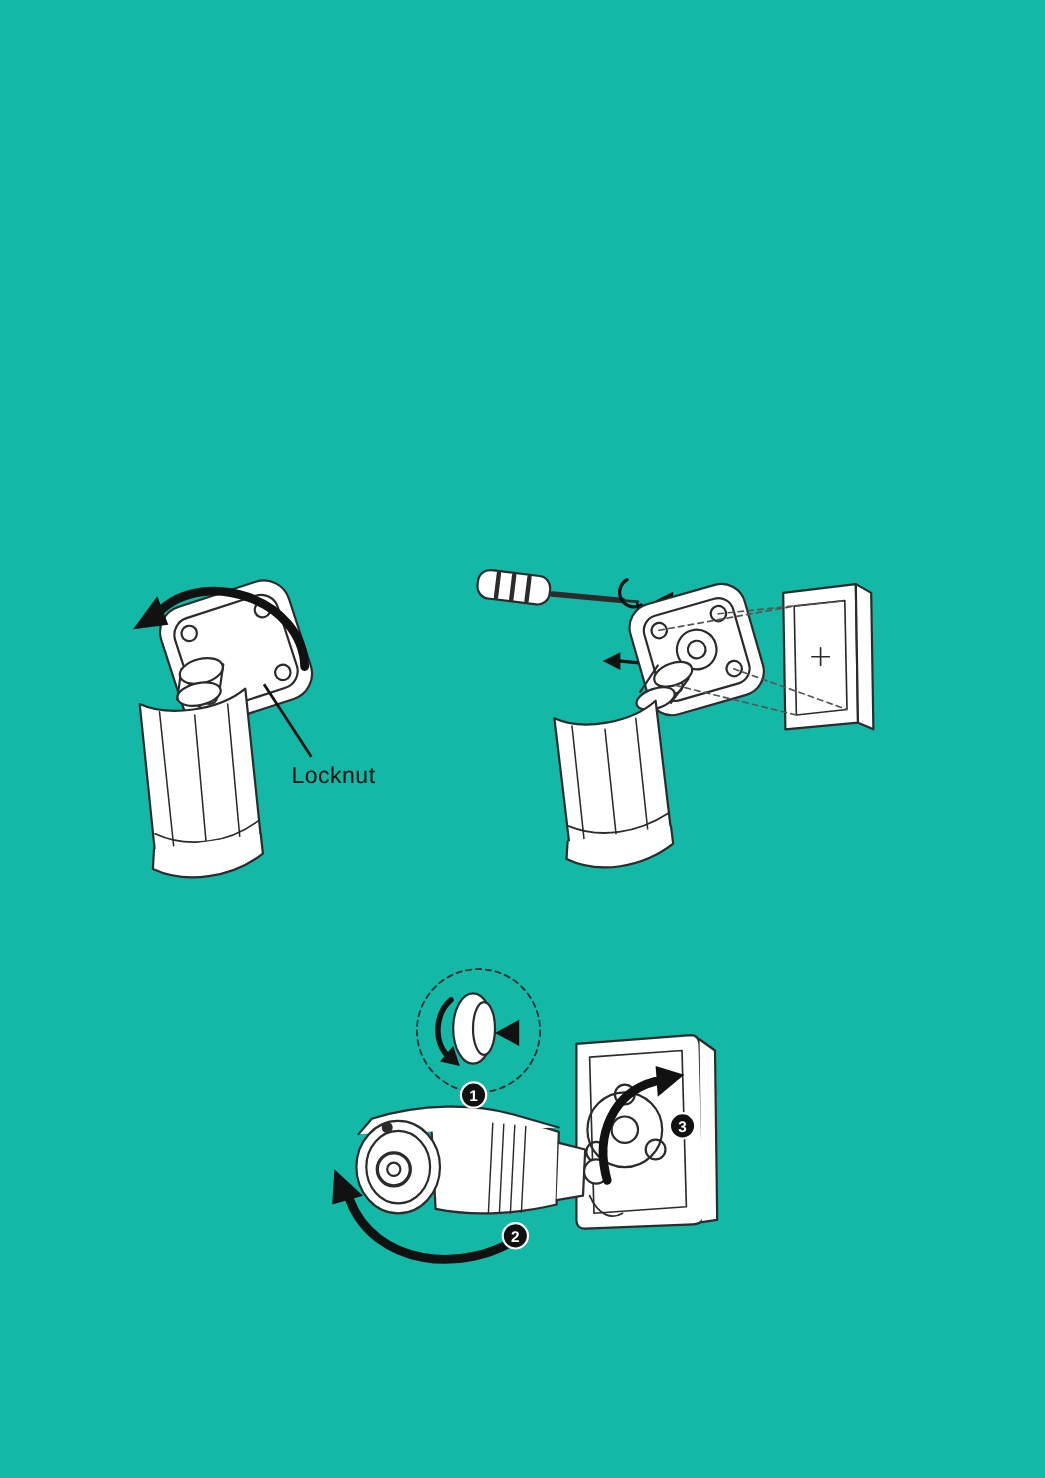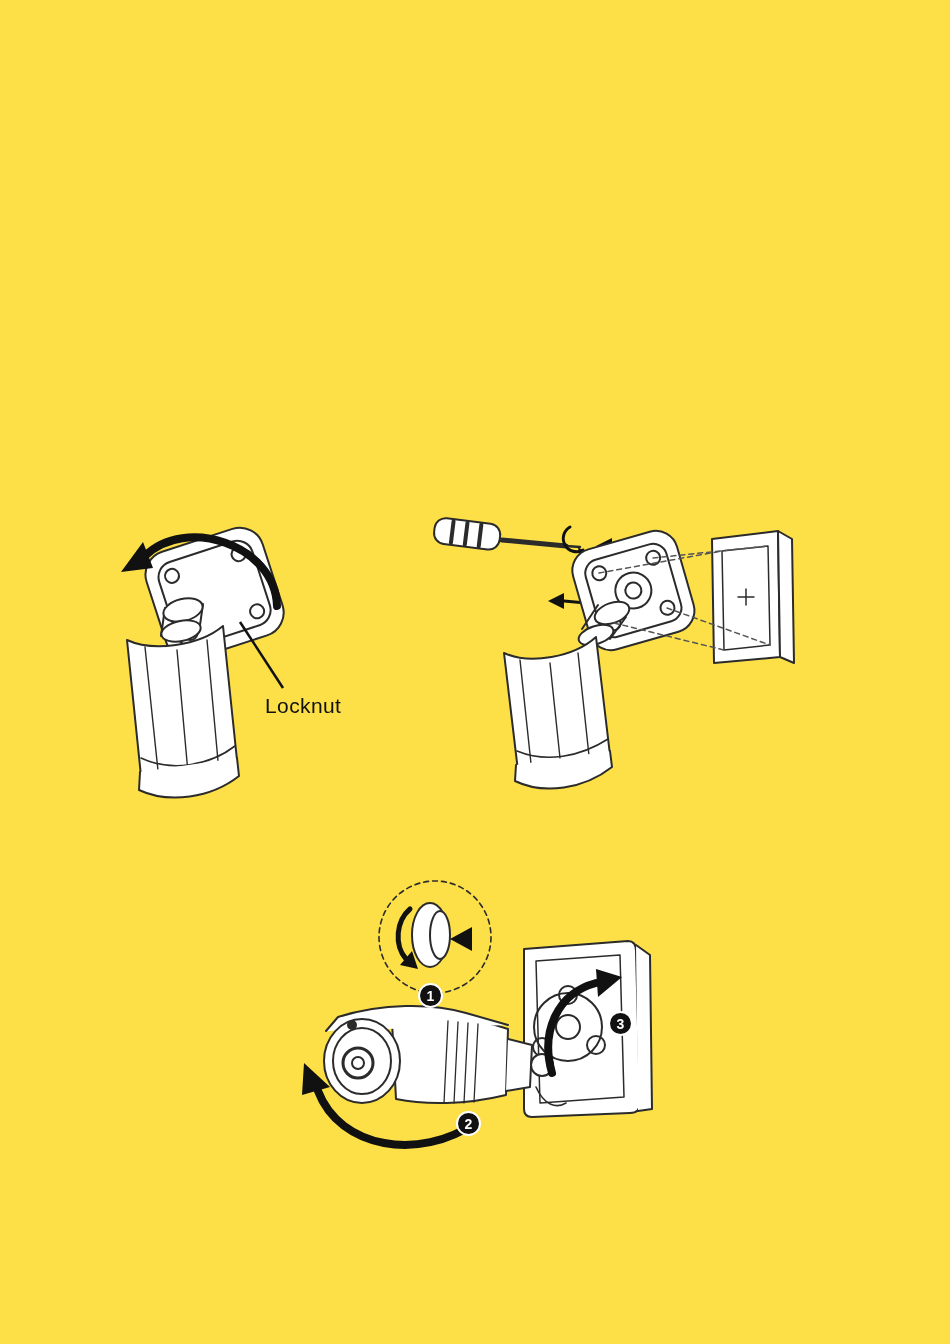--- a/index.html
+++ b/index.html
@@ -5,21 +5,21 @@
   * { margin:0; padding:0; box-sizing:border-box; }
   html,body { background:#ffffff; }
   body {
     width:950px; height:1344px;
     font-family:"Liberation Sans", sans-serif;
     color:#111;
   }
   .page {
     position:relative;
     width:950px; height:1344px;
-    background:#fde047;
+    background:#14b8a6;
     overflow:hidden;
   }
   .fig { position:absolute; }
   .fig svg { display:block; width:100%; height:100%; }
   .fig1 { left:95px;  top:510px; width:265px; height:300px; }
   .fig2 { left:420px; top:505px; width:380px; height:285px; }
   .fig3 { left:300px; top:865px; width:360px; height:300px; }
   .label-locknut {
     position:absolute; left:170px; top:184px;
     font-size:21px; color:#111; letter-spacing:0.4px;

